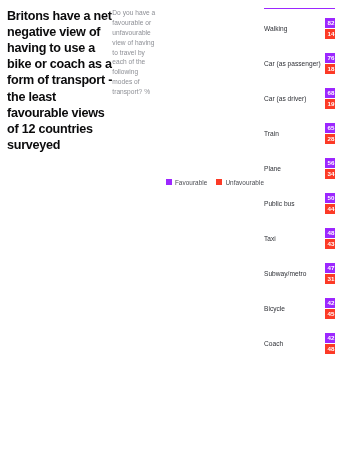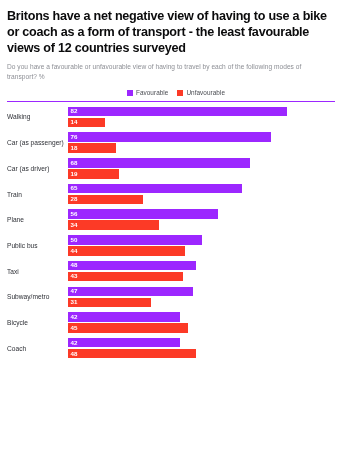--- a/index.html
+++ b/index.html
@@ -13,21 +13,21 @@
     font-family: "Liberation Sans", sans-serif;
     overflow: hidden;
     position: relative;
   }
   #chart-root {
     width: 342px;
     height: 361px;
     box-sizing: border-box;
     padding: 8px 7px 0 7px;
     display: flex;
-    flex-direction: column;
+    flex-direction: row;
     position: relative;
   }
   .title {
     font-size: 12.6px;
     font-weight: bold;
     line-height: 1.28;
     color: #0b0b0c;
     letter-spacing: -0.25px;
     margin: 0 0 6px 0;
   }

